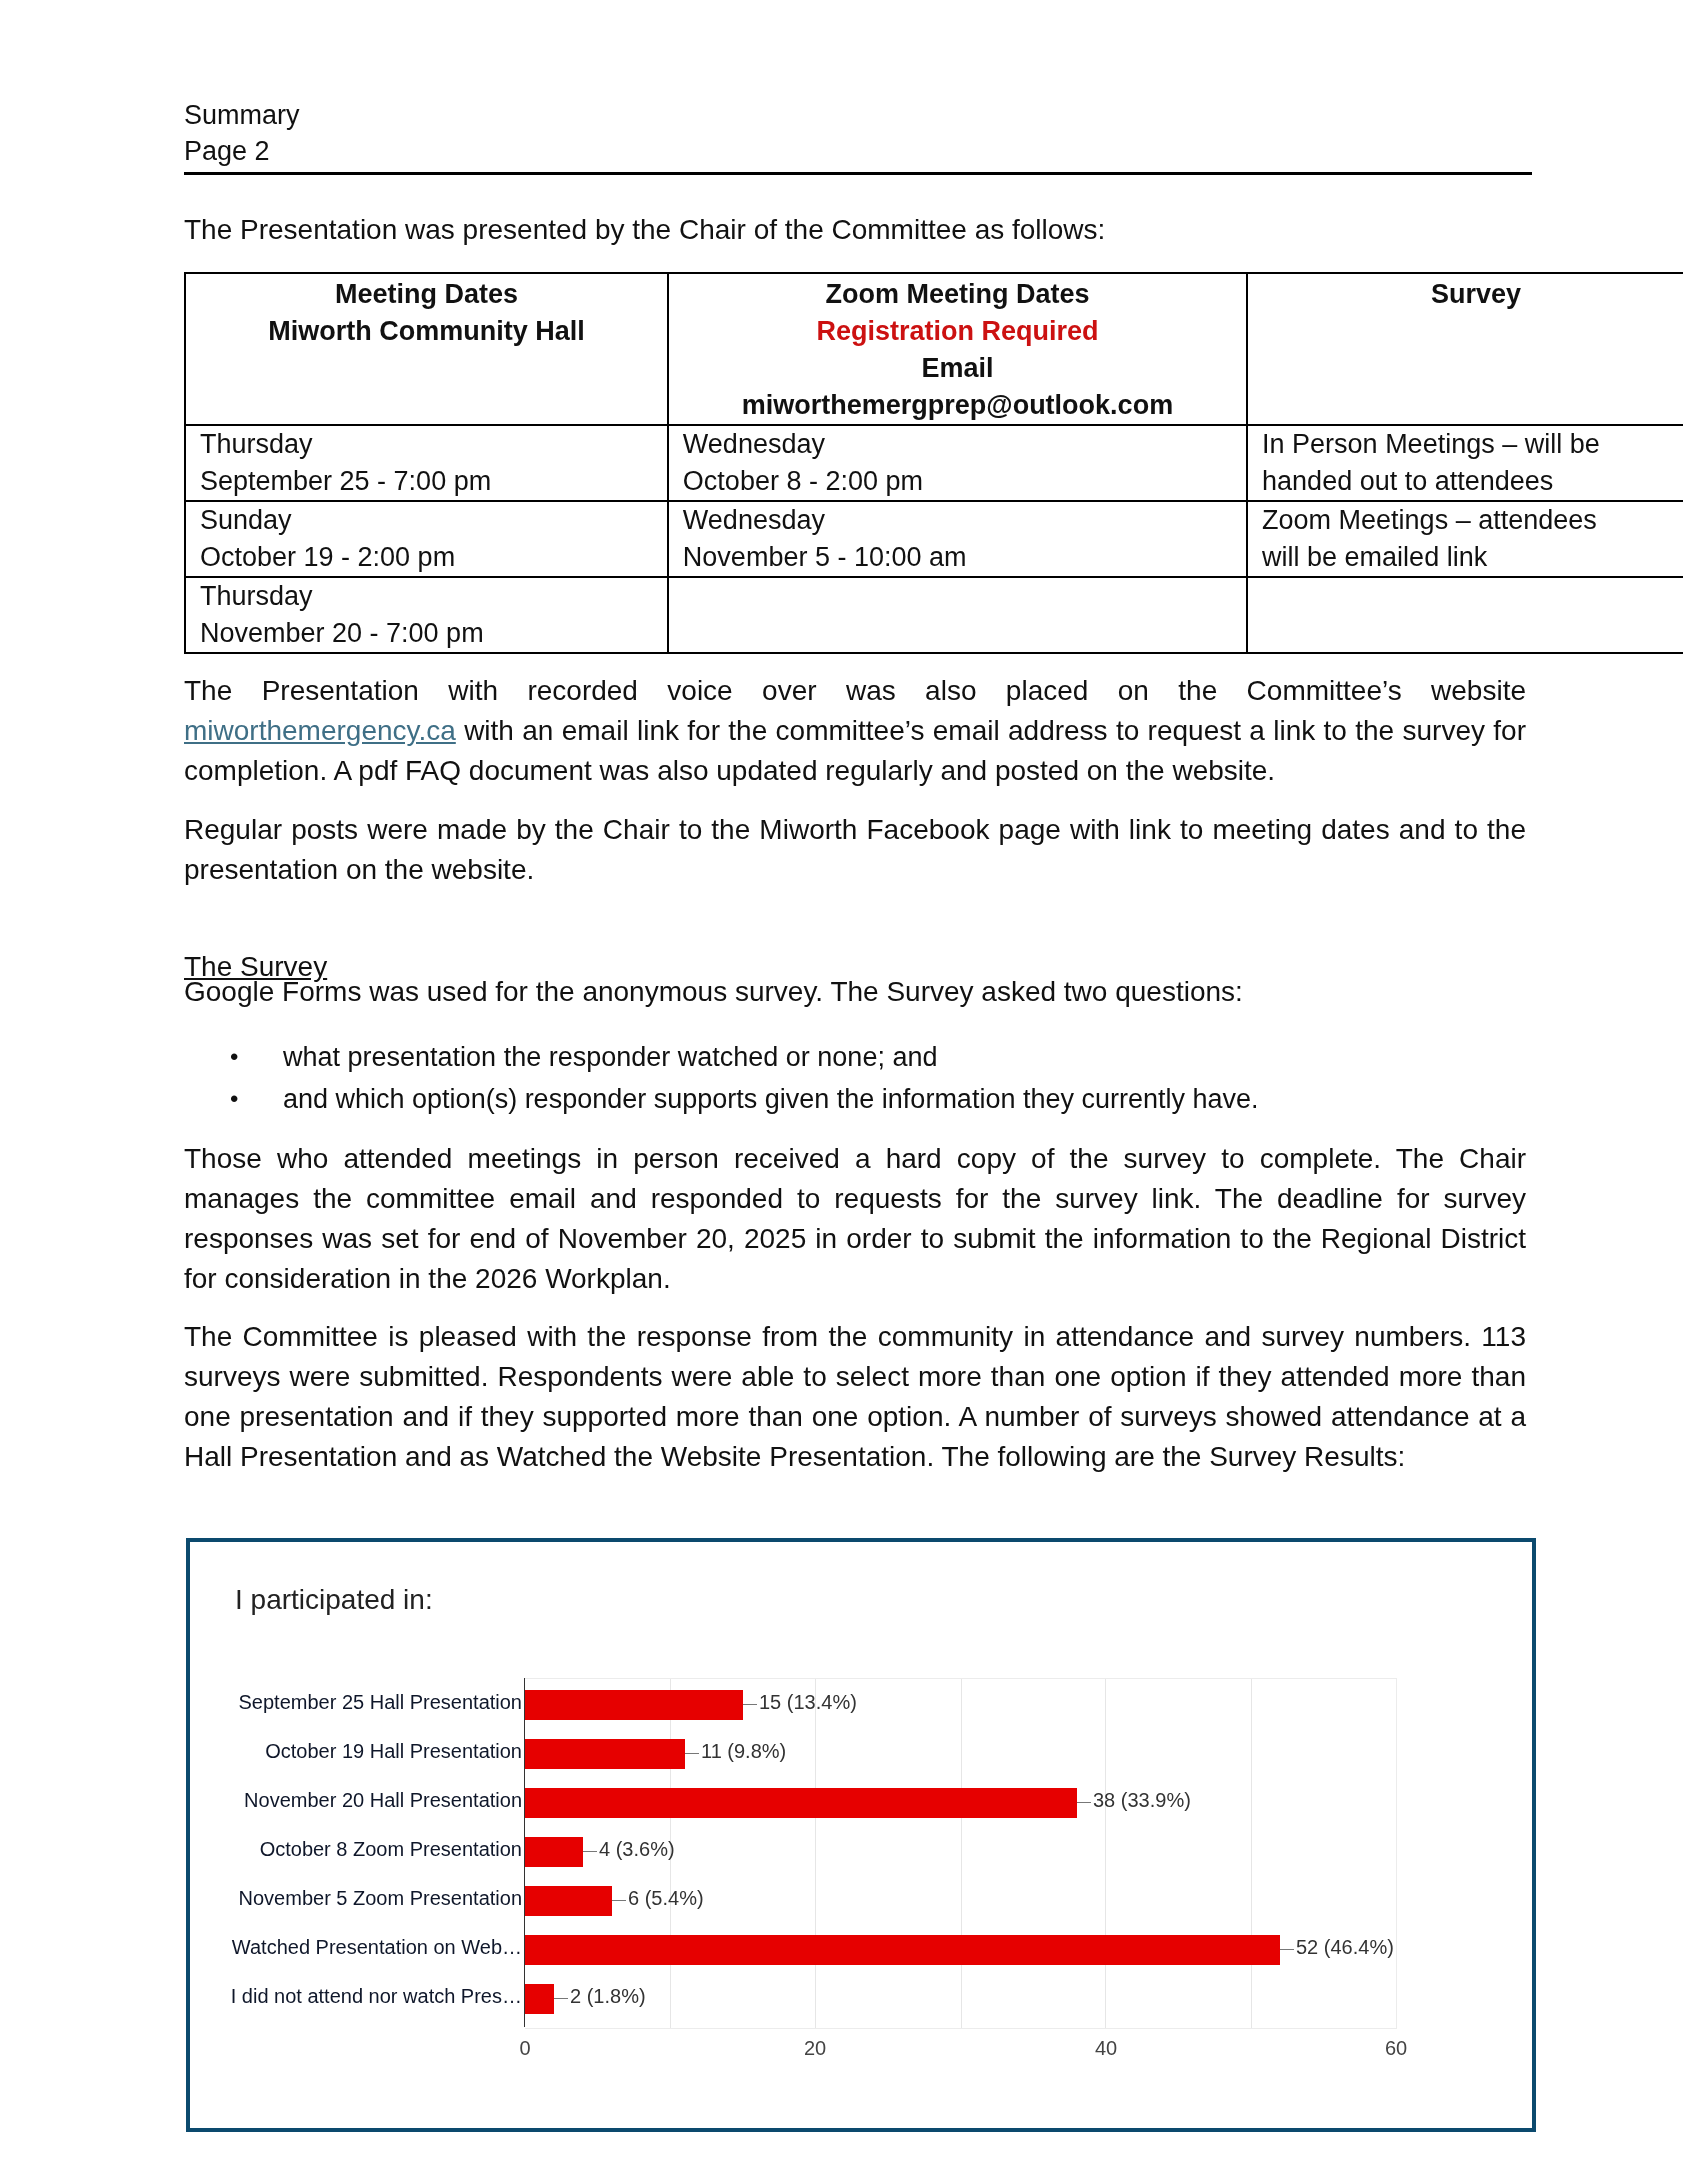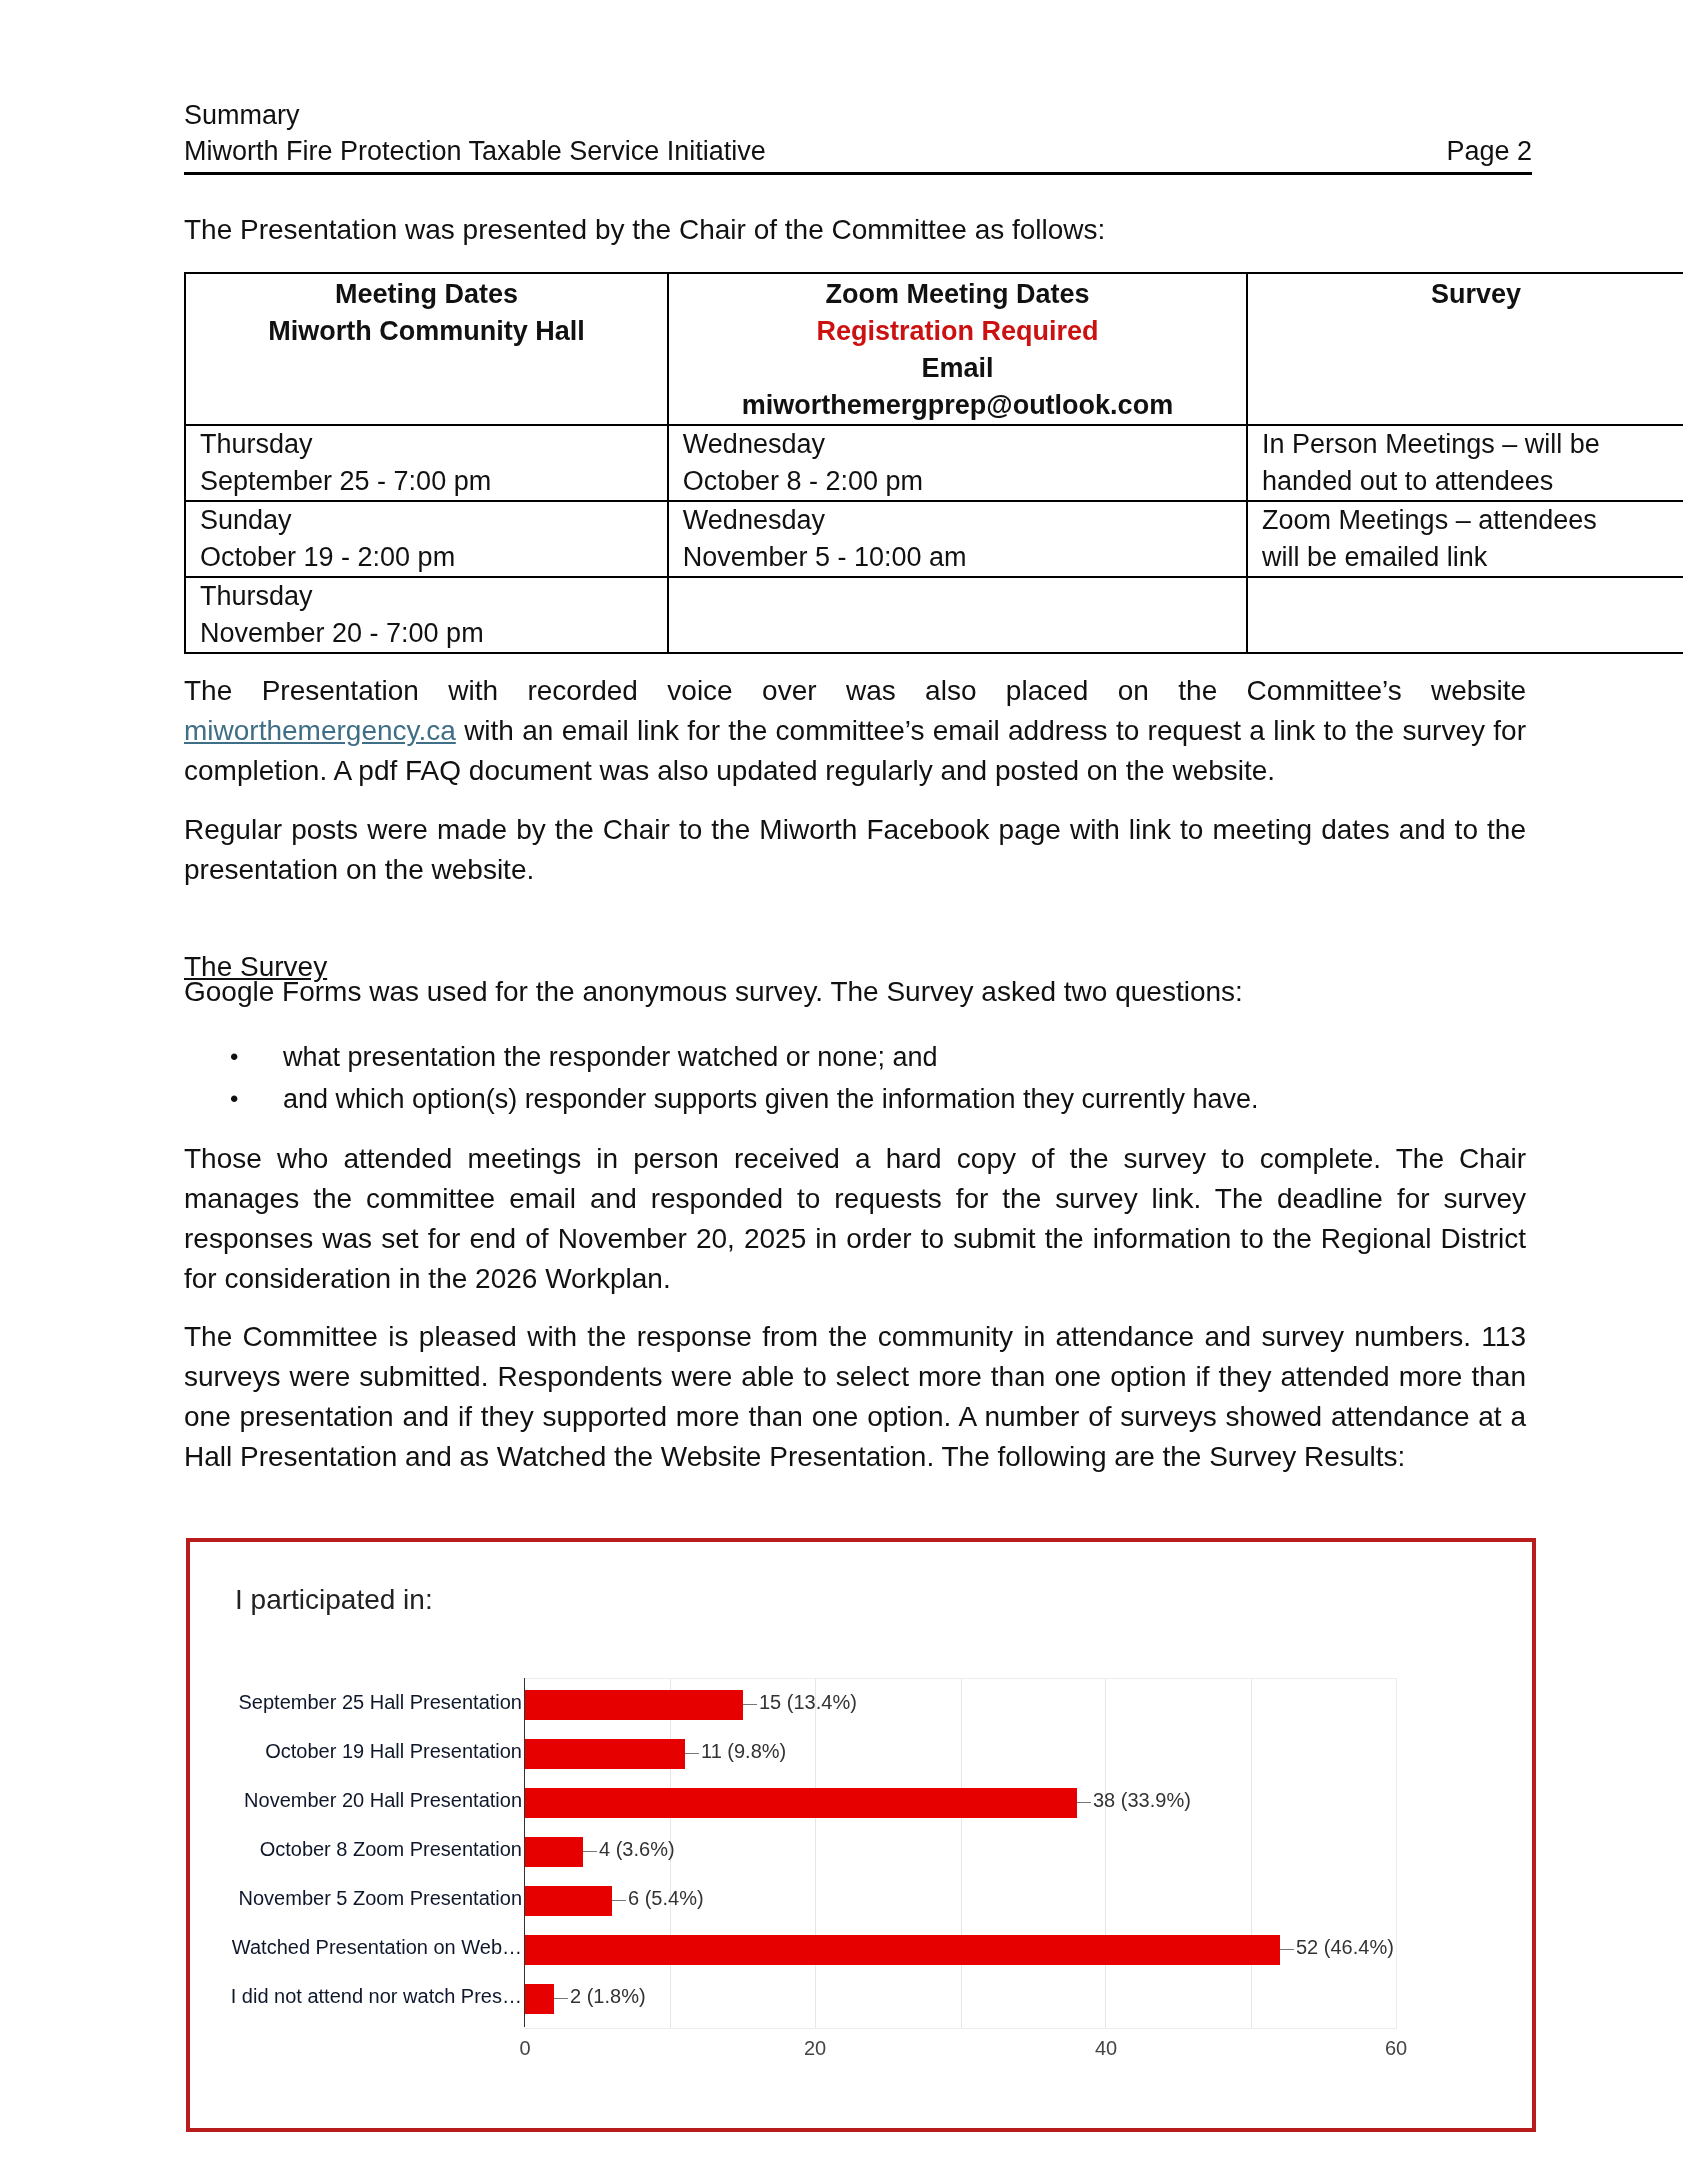--- a/index.html
+++ b/index.html
@@ -25,40 +25,39 @@
   .p2 { top: 671px; }
   .p3 { top: 810px; }
   .survey-h { top: 911px; text-decoration: underline; margin-top: 36px; }
   .p4 { top: 972px; }
   ul.qs { position: absolute; left: 174px; top: 1036px; width: 1327px; margin: 0; padding: 0; list-style: none; font-size: 27px; line-height: 42px; }
   ul.qs li { position: relative; padding-left: 99px; }
   ul.qs li::before { content: "\2022"; position: absolute; left: 46px; top: 0; font-size: 24px; }
   .p5 { top: 1139px; }
   .p6 { top: 1317px; }
 
-  .chart-box { position: absolute; left: 176px; top: 1538px; width: 1342px; height: 586px; border: 4px solid #b91c1c; background: #fff; }
+  .chart-box { position: absolute; left: 176px; top: 1538px; width: 1342px; height: 586px; border: 4px solid #0c4a6e; background: #fff; }
   .chart-title { position: absolute; left: 45px; top: 42px; font-size: 28px; color: #222; }
   .plot { position: absolute; left: 335px; top: 136px; width: 871px; height: 349px; border: 1px solid #ececec; border-left: none; }
   .gridline { position: absolute; top: 0; bottom: 0; width: 1px; background: #e6e6e6; }
   .axis { position: absolute; left: 334px; top: 136px; width: 1px; height: 349px; background: #333; }
   .bar-row { position: absolute; left: 335px; height: 48px; }
   .bar { position: absolute; left: 0; top: 9px; height: 30px; background: #e60000; }
   .lead { position: absolute; top: 23px; height: 1px; background: #777; width: 14px; }
   .val { position: absolute; top: 10px; font-size: 20px; color: #333; white-space: nowrap; }
   .cat { position: absolute; right: 1010px; font-size: 20px; color: #0f172a; white-space: nowrap; text-align: right; }
   .tick { position: absolute; top: 495px; font-size: 20px; color: #444; transform: translateX(-50%); }
 </style>
 </head>
 <body>
 
 <div class="page">
 
   <div class="hdr hdr-line1">Summary</div>
   <div class="hdr hdr-line2">
-    <span>Miworth Fire Protection Taxable Service Initiative</span>
     <span>Page 2</span>
   </div>
   <div class="hdr-rule"></div>
 
   <div class="para intro">The Presentation was presented by the Chair of the Committee as follows:</div>
 
   <table class="sched">
     <tbody>
         <tr>
       <th class="c1">

